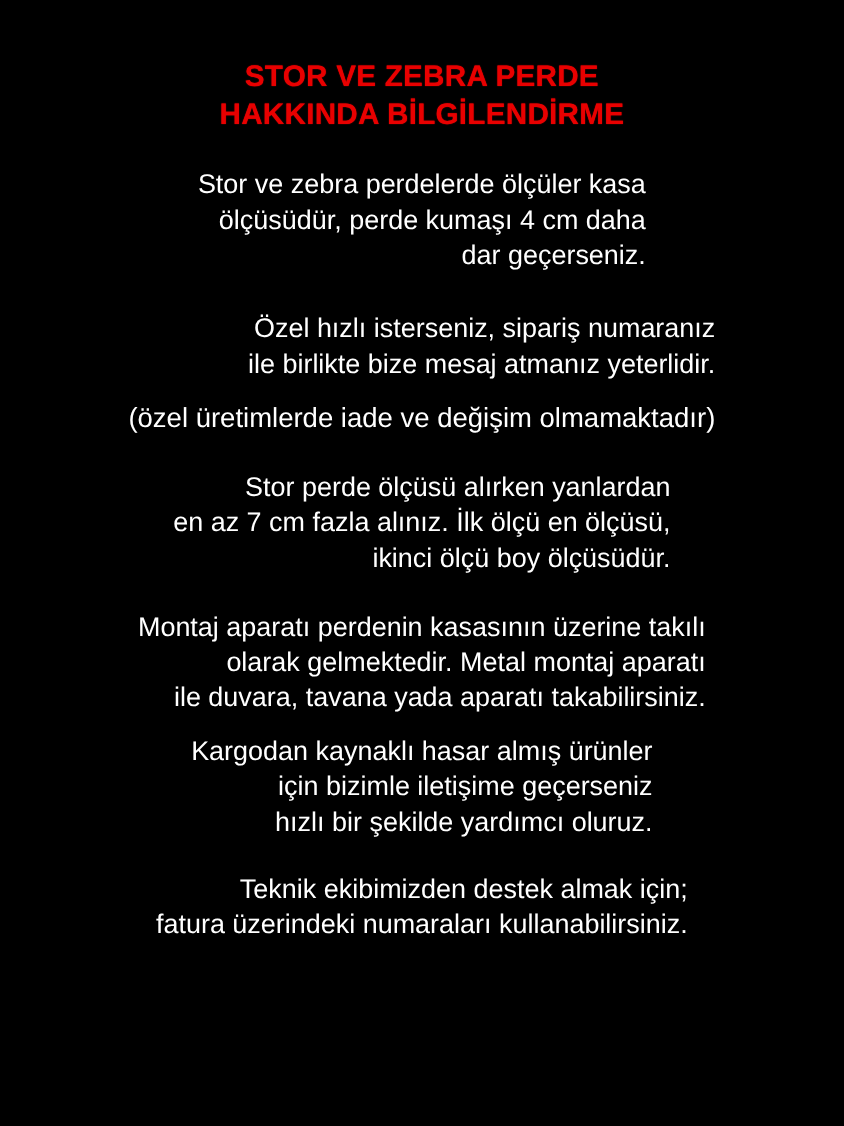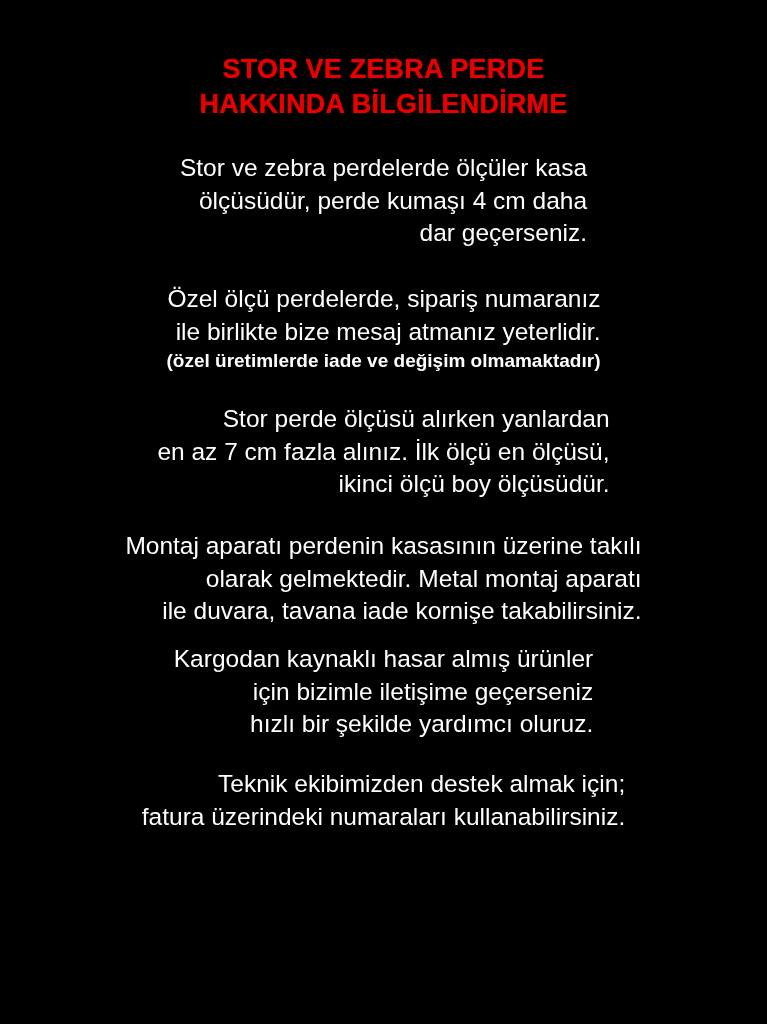--- a/index.html
+++ b/index.html
@@ -44,24 +44,23 @@
     font-size: 24.5px;
     line-height: 1.32;
     margin: 0 0 30px 0;
     max-width: 700px;
   }
   .block .line {
     display: block;
   }
   .block .small {
     display: block;
-    font-size: 19px;
+    font-size: 25px;
     line-height: 1.35;
-    margin-top: 0;
-    font-weight: bold;
+    margin-top: 16px;
   }
   .block.b1 { margin-top: 4px; margin-bottom: 34px; }
   .block.b2 { margin-bottom: 30px; }
   .block.b3 { margin-bottom: 30px; }
   .block.b4 { margin-bottom: 16px; }
   .block.b5 { margin-bottom: 28px; }
   .block.b6 { margin-bottom: 16px; }
 </style>
 </head>
 <body>
@@ -73,35 +72,35 @@
     <span class="line">HAKKINDA BİLGİLENDİRME</span>
   </h1>
 
   <p class="block b1">
     <span class="line">Stor ve zebra perdelerde ölçüler kasa</span>
     <span class="line">ölçüsüdür, perde kumaşı 4 cm daha</span>
     <span class="line">dar geçerseniz.</span>
   </p>
 
   <p class="block b2">
-    <span class="line">Özel ölçü perdelerde, sipariş numaranız</span>
+    <span class="line">Özel hızlı isterseniz, sipariş numaranız</span>
     <span class="line">ile birlikte bize mesaj atmanız yeterlidir.</span>
     <span class="small">(özel üretimlerde iade ve değişim olmamaktadır)</span>
   </p>
 
   <p class="block b3">
     <span class="line">Stor perde ölçüsü alırken yanlardan</span>
     <span class="line">en az 7 cm fazla alınız. İlk ölçü en ölçüsü,</span>
     <span class="line">ikinci ölçü boy ölçüsüdür.</span>
   </p>
 
   <p class="block b4">
     <span class="line">Montaj aparatı perdenin kasasının üzerine takılı</span>
     <span class="line">olarak gelmektedir. Metal montaj aparatı</span>
-    <span class="line">ile duvara, tavana iade kornişe takabilirsiniz.</span>
+    <span class="line">ile duvara, tavana yada aparatı takabilirsiniz.</span>
   </p>
 
   <p class="block b5">
     <span class="line">Kargodan kaynaklı hasar almış ürünler</span>
     <span class="line">için bizimle iletişime geçerseniz</span>
     <span class="line">hızlı bir şekilde yardımcı oluruz.</span>
   </p>
 
   <p class="block b6">
     <span class="line">Teknik ekibimizden destek almak için;</span>

